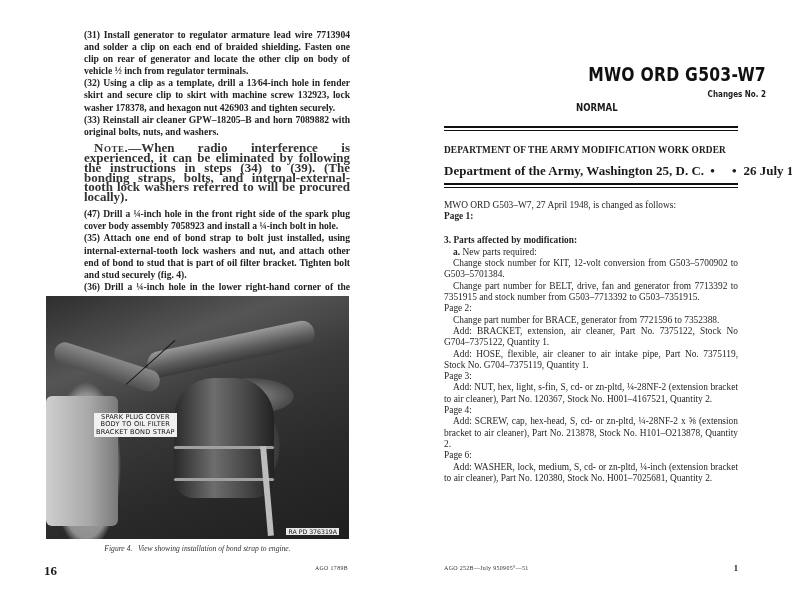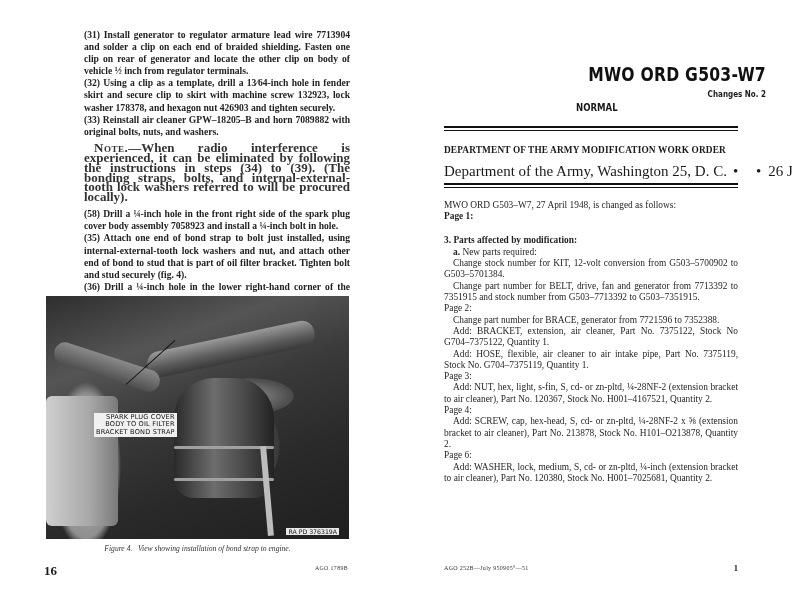--- a/index.html
+++ b/index.html
@@ -57,21 +57,21 @@
     .photo .rail {
       position: absolute; left: 218px; top: 150px; width: 6px; height: 90px; background: #bdbdbd; transform: rotate(-5deg);
     }
     .photo .leader {
       position: absolute; left: 80px; top: 88px; width: 66px; height: 1px; background: #111;
       transform: rotate(-42deg); transform-origin: left center;
     }
     .photo-label {
       position: absolute; left: 48px; top: 117px; background: #f0f0f0; color: #111;
       font-family: "DejaVu Sans", sans-serif; font-size: 6.6px; line-height: 7.3px;
-      text-align: right; padding: 1px 2px; letter-spacing: 0.2px;
+      text-align: center; padding: 1px 2px; letter-spacing: 0.2px;
     }
     .photo-label span { display: block; }
     .photo-ref {
       position: absolute; right: 10px; bottom: 4px; background: #e8e8e8; color: #111;
       font-family: "DejaVu Sans", sans-serif; font-size: 6.2px; padding: 0 2px; line-height: 7.5px;
     }
 
     .fig-caption {
       position: absolute; left: 46px; width: 303px; top: 544px; text-align: center;
       font-family: "Liberation Serif", serif; font-style: italic; font-size: 7.6px; color: #333;
@@ -104,21 +104,21 @@
     .rule-group .thin { height: 1px; background: #111; margin-top: 2px; }
     .rule-top { top: 126px; }
     .rule-bottom { top: 183px; }
     .rp-dept {
       position: absolute; left: 48px; width: 294px; top: 145px;
       font-family: "Liberation Serif", serif; font-weight: bold; font-size: 9.3px; letter-spacing: 0.15px;
       white-space: nowrap;
     }
     .rp-dateline {
       position: absolute; left: 48px; width: 294px; top: 163px;
-      font-family: "Liberation Serif", serif; font-weight: normal; font-size: 15px;
+      font-family: "Liberation Serif", serif; font-weight: bold; font-size: 13px;
       display: flex; justify-content: flex-start; white-space: nowrap;
     }
     .rp-dateline .dots { letter-spacing: 7px; margin-left: 6px; }
     .rp-body {
       position: absolute; left: 48px; width: 294px; top: 200px;
       font-family: "Liberation Serif", serif; font-size: 9.4px; line-height: 11.3px; text-align: justify;
       color: #1f1f1f;
     }
     .rp-body p { margin: 0; }
     .rp-body .bold { font-weight: bold; }
@@ -135,21 +135,21 @@
   </style>
 </head>
 <body>
 
 <div class="page left-page">
   <div class="lp-text">
     <p><span>(31)</span> <span>Install generator to regulator armature lead wire 7713904 and solder a clip on each end of braided shielding. Fasten one clip on rear of generator and locate the other clip on body of vehicle ½ inch from regulator terminals.</span></p>
     <p><span>(32)</span> <span>Using a clip as a template, drill a 13⁄64-inch hole in fender skirt and secure clip to skirt with machine screw 132923, lock washer 178378, and hexagon nut 426903 and tighten securely.</span></p>
     <p><span>(33)</span> <span>Reinstall air cleaner GPW–18205–B and horn 7089882 with original bolts, nuts, and washers.</span></p>
     <p class="lp-note"><span class="sc">Note.</span><span>—When radio interference is experienced, it can be eliminated by following the instructions in steps (34) to (39). (The bonding straps, bolts, and internal-external-tooth lock washers referred to will be procured locally).</span></p>
-    <p><span>(58)</span> <span>Drill a ¼-inch hole in the front right side of the spark plug cover body assembly 7058923 and install a ¼-inch bolt in hole.</span></p>
+    <p><span>(47)</span> <span>Drill a ¼-inch hole in the front right side of the spark plug cover body assembly 7058923 and install a ¼-inch bolt in hole.</span></p>
     <p><span>(35)</span> <span>Attach one end of bond strap to bolt just installed, using internal-external-tooth lock washers and nut, and attach other end of bond to stud that is part of oil filter bracket. Tighten bolt and stud securely (fig. 4).</span></p>
     <p style="text-align: justify; text-align-last: justify;"><span>(36)</span> <span>Drill a ¼-inch hole in the lower right-hand corner of the</span></p>
   </div>
 
   <div class="photo">
     <div class="pipe"></div>
     <div class="pipe2"></div>
     <div class="tank"></div>
     <div class="filter"></div>
     <div class="band" style="top:150px;"></div>

